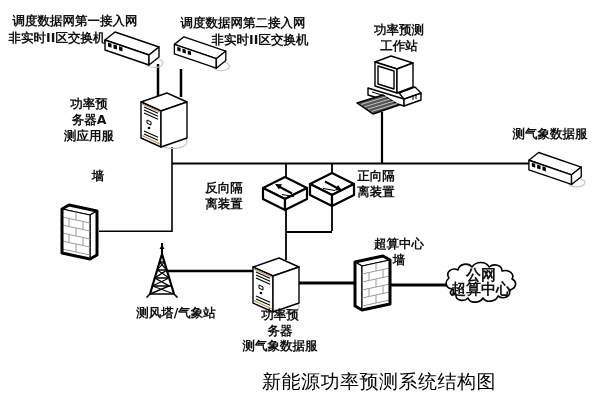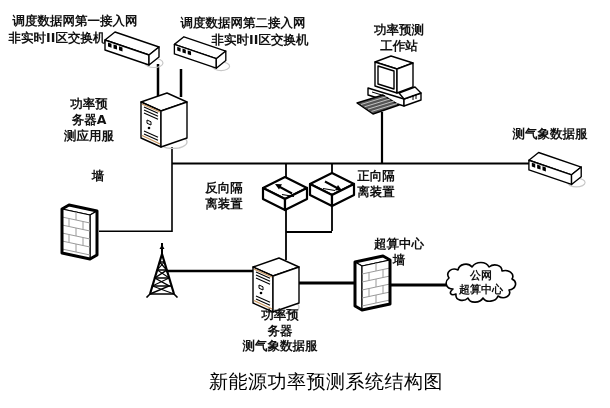--- a/index.html
+++ b/index.html
@@ -8,23 +8,23 @@
     font-family:"DejaVu Sans","Liberation Sans",sans-serif;
     overflow:hidden;
     padding-left:37px;
   }
   .lines{position:absolute;left:0;top:0;z-index:1;}
   .icon{position:absolute;z-index:2;}
   .lbl{
     position:absolute;z-index:3;color:#111;font-size:12.5px;font-weight:600;
     line-height:15.5px;text-align:center;white-space:nowrap;
   }
-  .lbl.small{font-size:11px;line-height:13.5px;font-weight:600;}
+  .lbl.small{font-size:15px;line-height:13.5px;font-weight:600;}
   #title{
-    position:absolute;z-index:3;left:146px;top:369px;width:360px;text-align:center;
+    position:absolute;z-index:3;left:136px;top:369px;width:360px;text-align:right;
     font-family:"DejaVu Serif","Liberation Serif",serif;
     font-size:19px;color:#000;letter-spacing:.5px;
   }
 </style>
 </head>
 <body>
 
 <div id="canvas">
 
   <svg width="0" height="0" style="position:absolute">
@@ -238,20 +238,21 @@
   <div class="lbl" style="left:201px;top:180px;width:46px">
     <div>反向隔</div>
     <div>离装置</div>
   </div>
 
   <div class="lbl" style="left:353px;top:168px;width:46px">
     <div>正向隔</div>
     <div>离装置</div>
   </div>
 
+  <div class="lbl" style="left:129px;top:305px;width:94px">测风塔/气象站</div>
 
   <div class="lbl" style="left:236px;top:307px;width:88px">
     <div>功率预</div>
     <div>务器</div>
     <div>测气象数据服</div>
   </div>
 
   <div class="lbl" style="left:366px;top:236px;width:66px">
     <div>超算中心</div>
     <div>墙</div>

